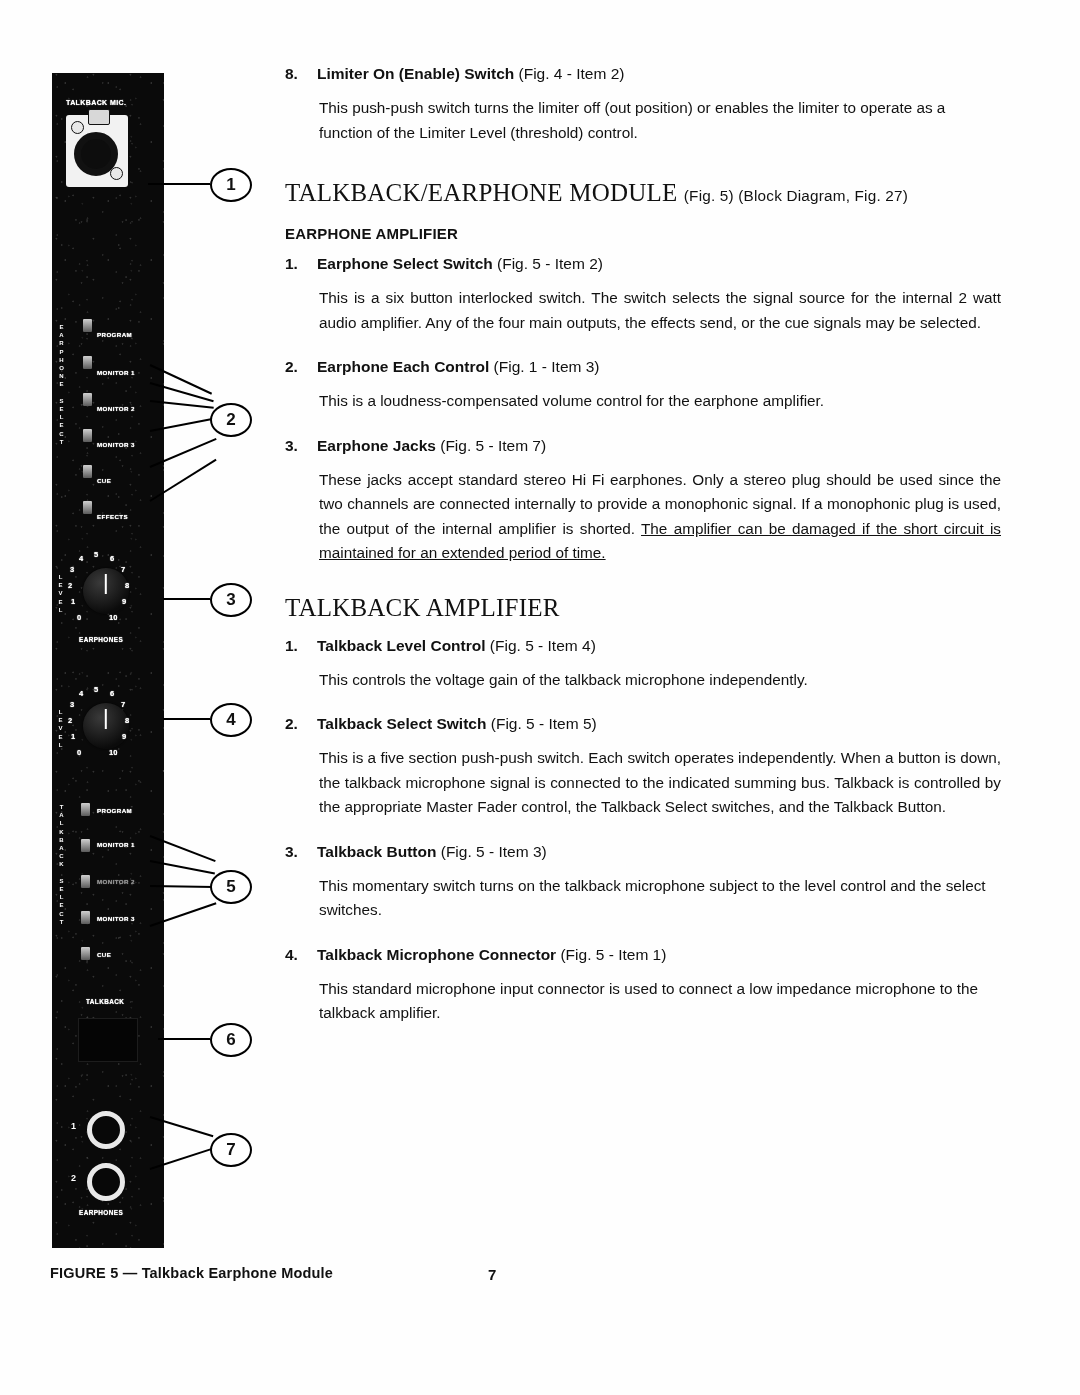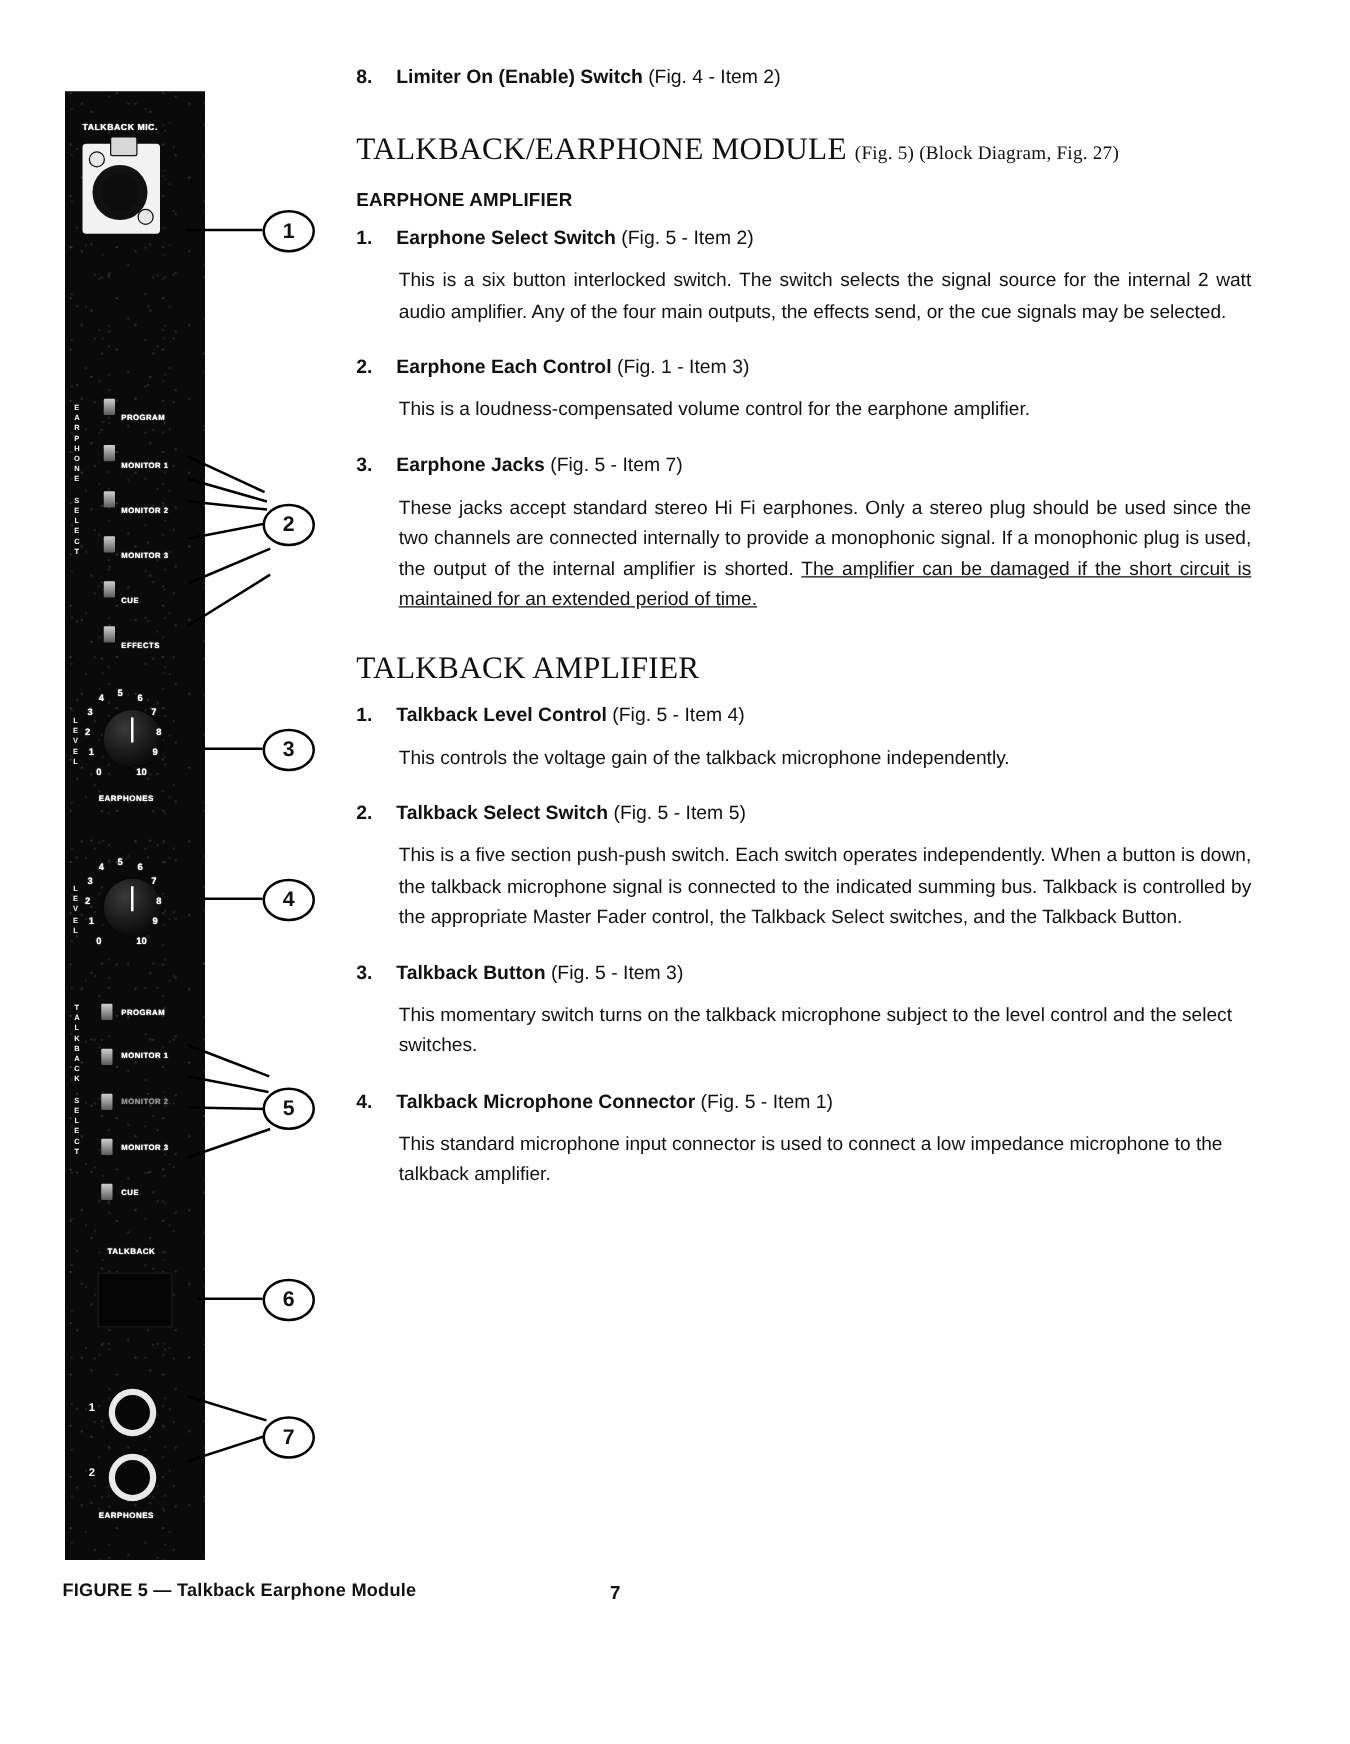--- a/index.html
+++ b/index.html
@@ -111,42 +111,42 @@
     font-weight:bold;font-size:17px;
     font-family:"Liberation Sans", sans-serif;
   }
   .lead{
     position:absolute;height:2.2px;background:#000;
     transform-origin:left center;
   }
 
   
   .content{
-    position:absolute;left:285px;top:52px;width:716px;
+    position:absolute;left:285px;top:64px;width:716px;
   }
   .item-head{
     font-size:15.5px;line-height:20px;font-weight:bold;
     margin:0 0 0 0;
     padding-left:32px;text-indent:-32px;
   }
   .item-head .num{display:inline-block;width:32px;text-indent:0;}
   .item-head .ref{font-weight:normal;}
   .para{
     font-size:15.3px;line-height:24.5px;
     margin:12px 0 0 34px;
     text-align:justify;
   }
   .para.nojust{text-align:left;}
   .h-major{
     font-family:"Liberation Serif", serif;
     font-size:25px;font-weight:normal;letter-spacing:.2px;
     margin:0;
   }
   .h-major .ref{
-    font-family:Liberation Serif, serif;
+    font-family:Liberation Sans, sans-serif;
     font-size:15.3px;
     margin-top:24px;
   }
   .h-minor{
     font-size:15px;font-weight:bold;letter-spacing:.2px;margin:0;
   }
   .u{ text-decoration:underline; }
   .sp-28{height:28px;} .sp-22{height:22px;} .sp-18{height:18px;}
   .sp-14{height:14px;} .sp-34{height:34px;}
   .sp-12{height:12px;}
@@ -291,20 +291,21 @@
     <div class="callout" style="left:210px;top:1023px;">6</div>
     <div class="callout" style="left:210px;top:1133px;">7</div>
   </div>
 
   <div class="content">
 
     <p class="item-head">
       <span class="num">8.</span><span>Limiter On (Enable) Switch</span>
       <span class="ref">(Fig. 4 - Item 2)</span>
     </p>
+    <p class="para nojust">This push-push switch turns the limiter off (out position) or enables the limiter to operate as a function of the Limiter Level (threshold) control.</p>
 
     <div class="sp-34"></div>
 
     <h1 class="h-major">
       <span>TALKBACK/EARPHONE MODULE</span>
       <span class="ref">(Fig. 5) (Block Diagram, Fig. 27)</span>
     </h1>
 
     <div class="sp-18"></div>
 

